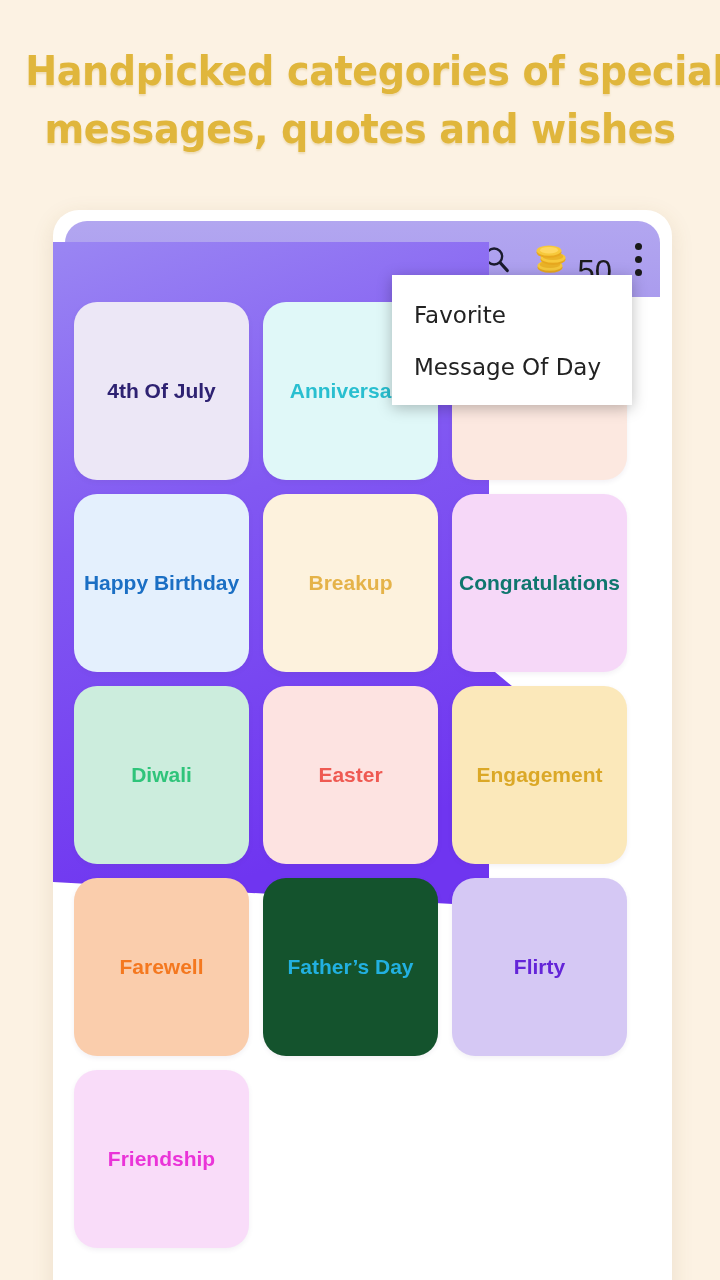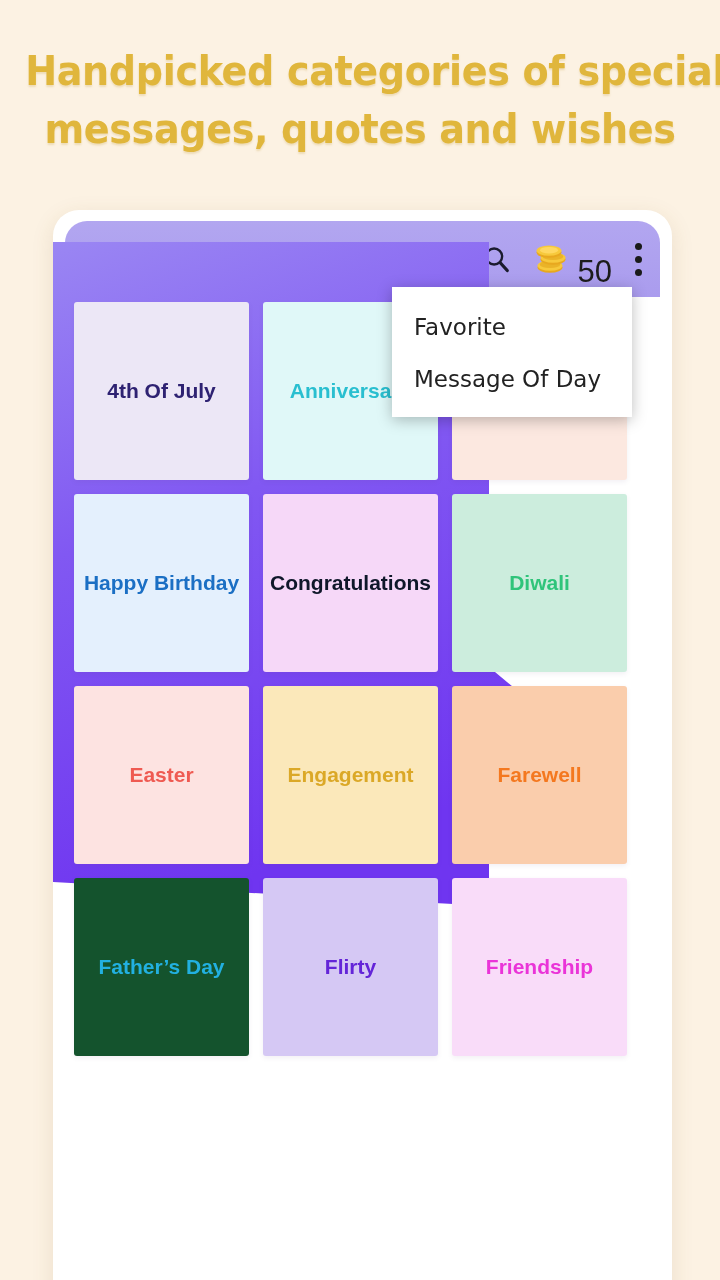--- a/index.html
+++ b/index.html
@@ -136,38 +136,38 @@
     top: 85px;
     width: 591px;
     display: flex;
     flex-wrap: wrap;
     z-index: 4;
   }
   .tile {
     width: 175px;
     height: 178px;
     margin: 7px 7px;
-    border-radius: 3px;
+    border-radius: 23px;
     display: flex;
     align-items: center;
     justify-content: center;
     text-align: center;
     font-size: 21px;
     font-weight: bold;
     line-height: 28px;
     padding: 0 0;
     box-sizing: border-box;
     box-shadow: 0 2px 5px rgba(90,70,120,0.08);
   }
 
   
   .menu {
     position: absolute;
     left: 339px;
-    top: 77px;
+    top: 65px;
     width: 240px;
     background: #ffffff;
     box-shadow: 0 3px 14px rgba(0,0,0,0.26);
     z-index: 9;
     padding: 14px 0 12px 0;
   }
   .menu-item {
     padding: 13px 22px;
     font-size: 23px;
     color: #222222;
@@ -258,21 +258,24 @@
       </div>
     <div class="tile" style="background: rgb(224, 248, 248); color: rgb(41, 191, 208);">
         <span>Anniversary</span>
       </div>
     <div class="tile" style="background: rgb(252, 232, 224); color: rgb(232, 140, 106);">
         <span></span>
       </div>
     <div class="tile" style="background: rgb(228, 240, 253); color: rgb(27, 111, 196); text-align: center;">
         <span>Happy Birthday</span>
       </div>
-    <div class="tile" style="background: rgb(246, 216, 248); color: #0f172a; align-items: center;">
+    <div class="tile" style="background: rgb(253, 242, 221); color: rgb(229, 179, 73);">
+        <span>Breakup</span>
+      </div>
+    <div class="tile" style="background: rgb(246, 216, 248); color: #0f766e; align-items: center;">
         <span>Congratulations</span>
       </div>
     <div class="tile" style="background: rgb(204, 237, 221); color: rgb(47, 196, 122);">
         <span>Diwali</span>
       </div>
     <div class="tile" style="background: rgb(253, 227, 225); color: rgb(239, 90, 82);">
         <span>Easter</span>
       </div>
     <div class="tile" style="background: rgb(251, 232, 186); color: rgb(219, 168, 39);">
         <span>Engagement</span>

